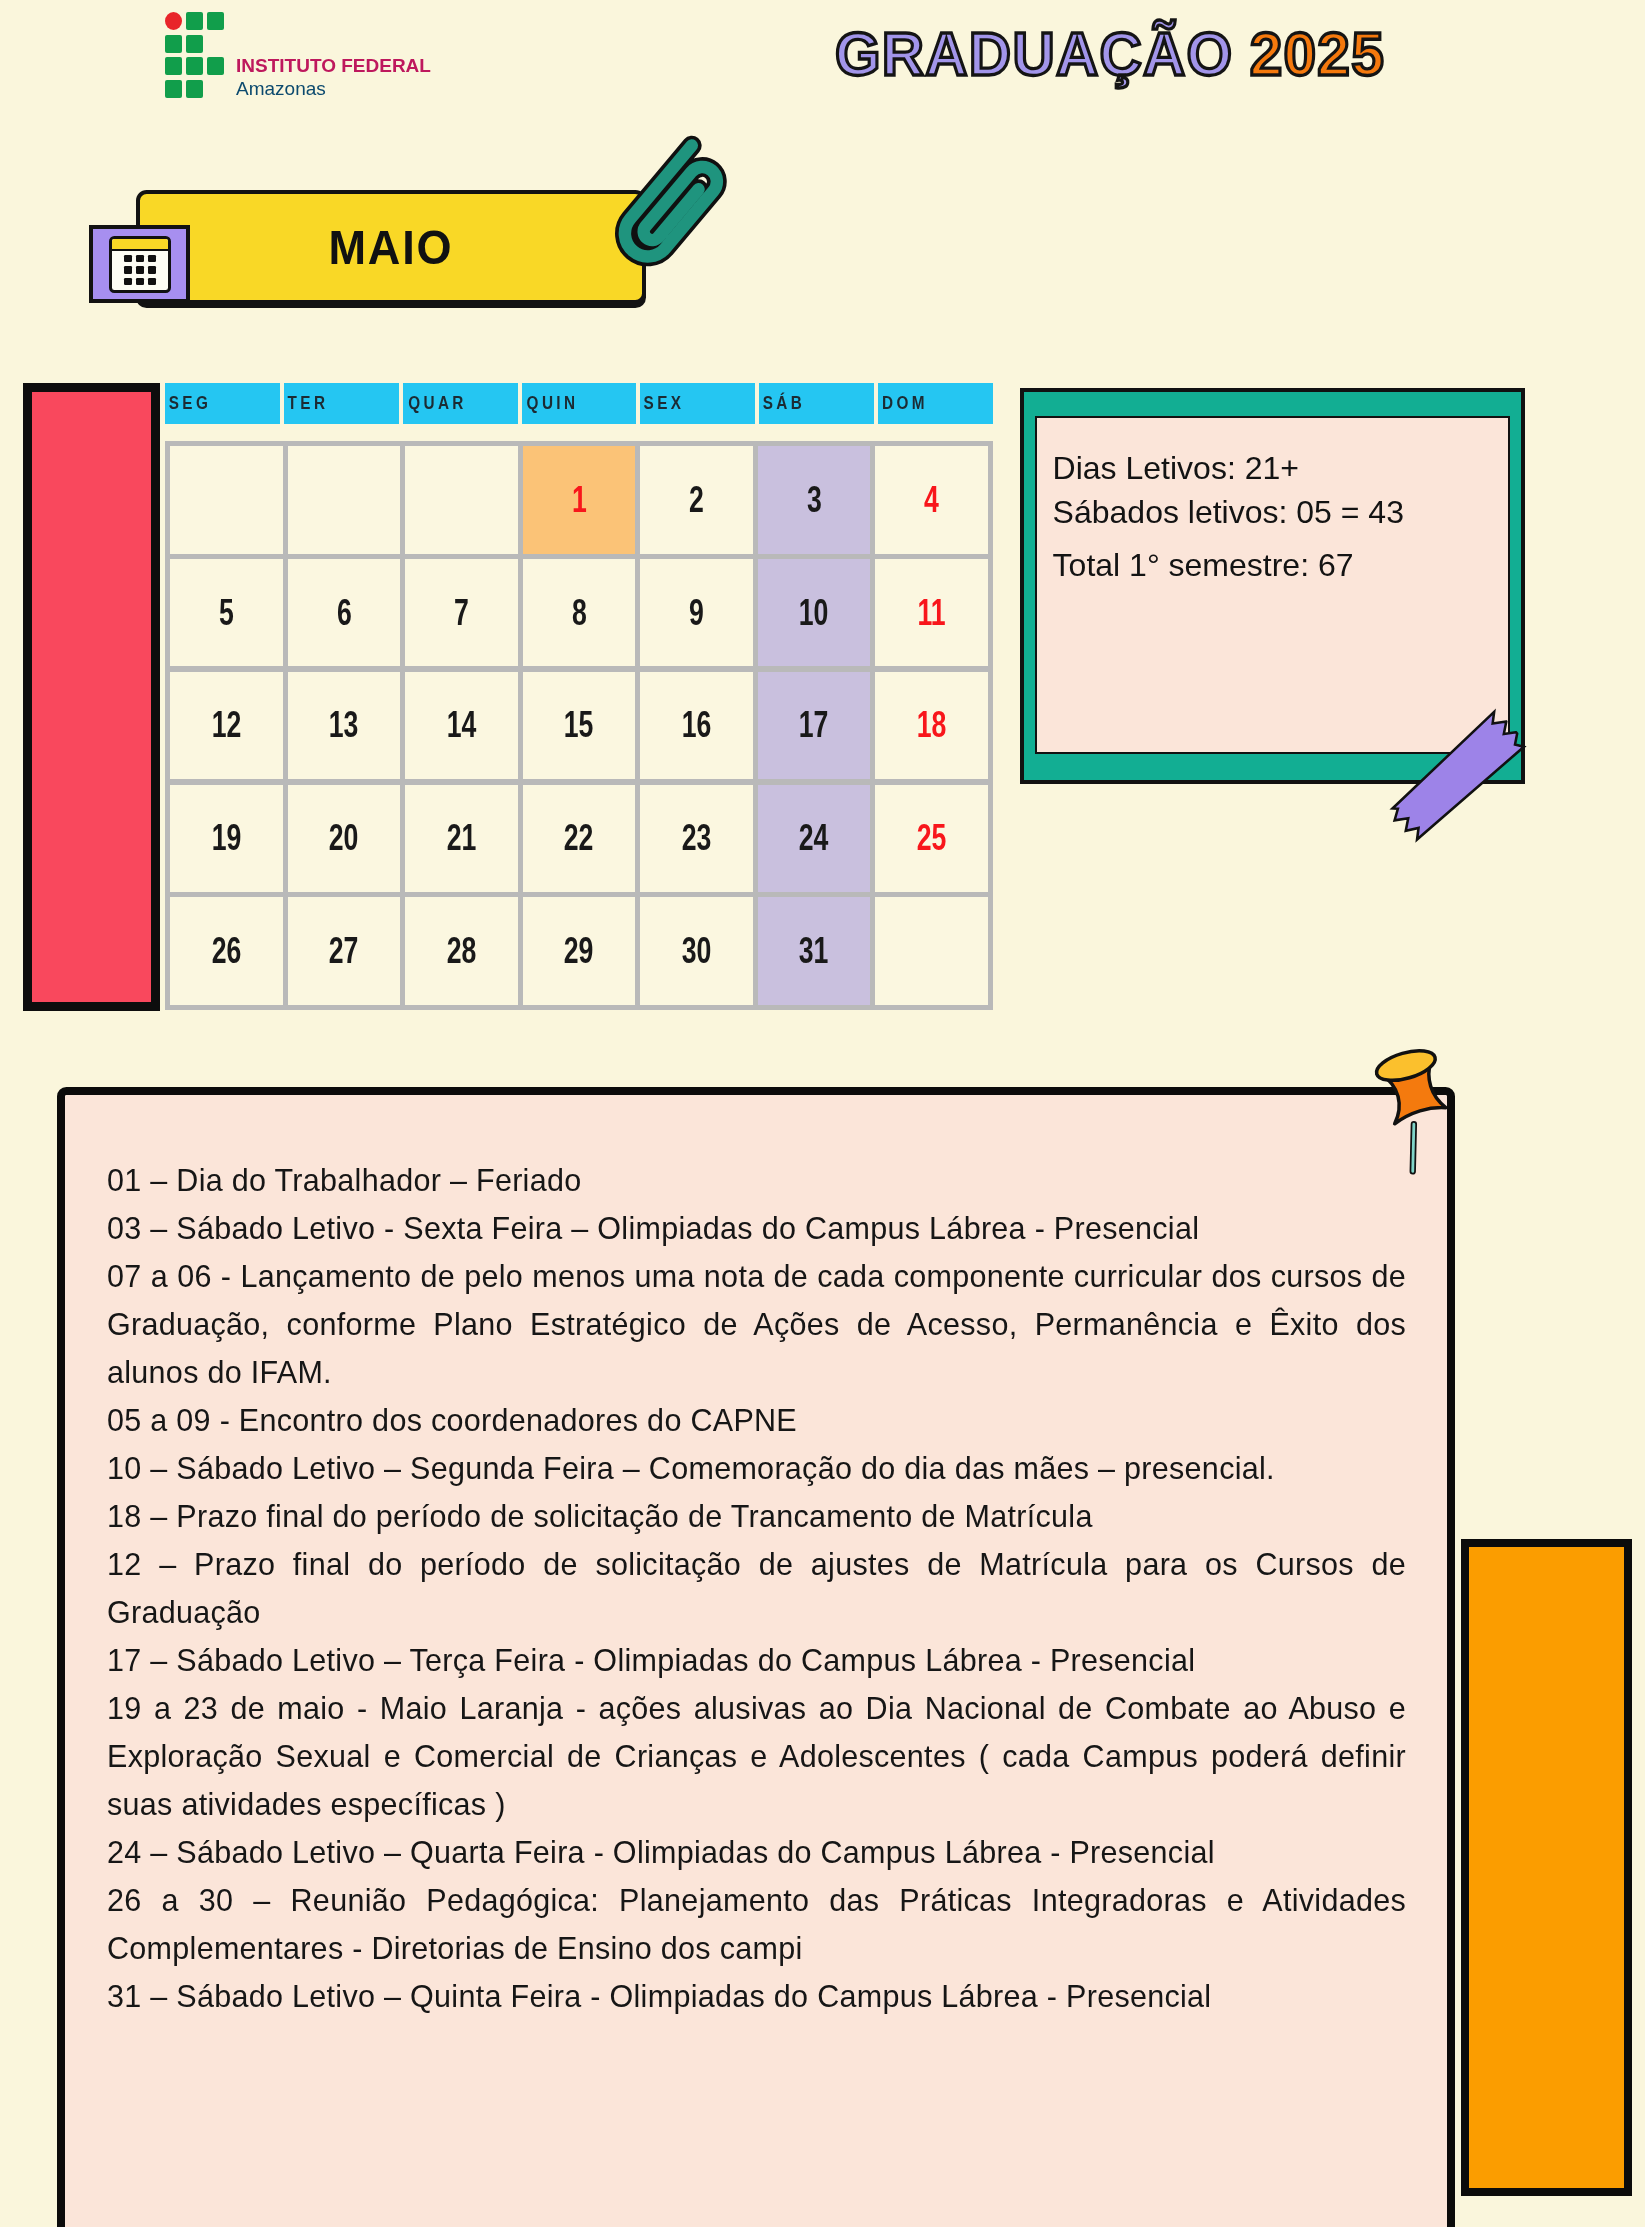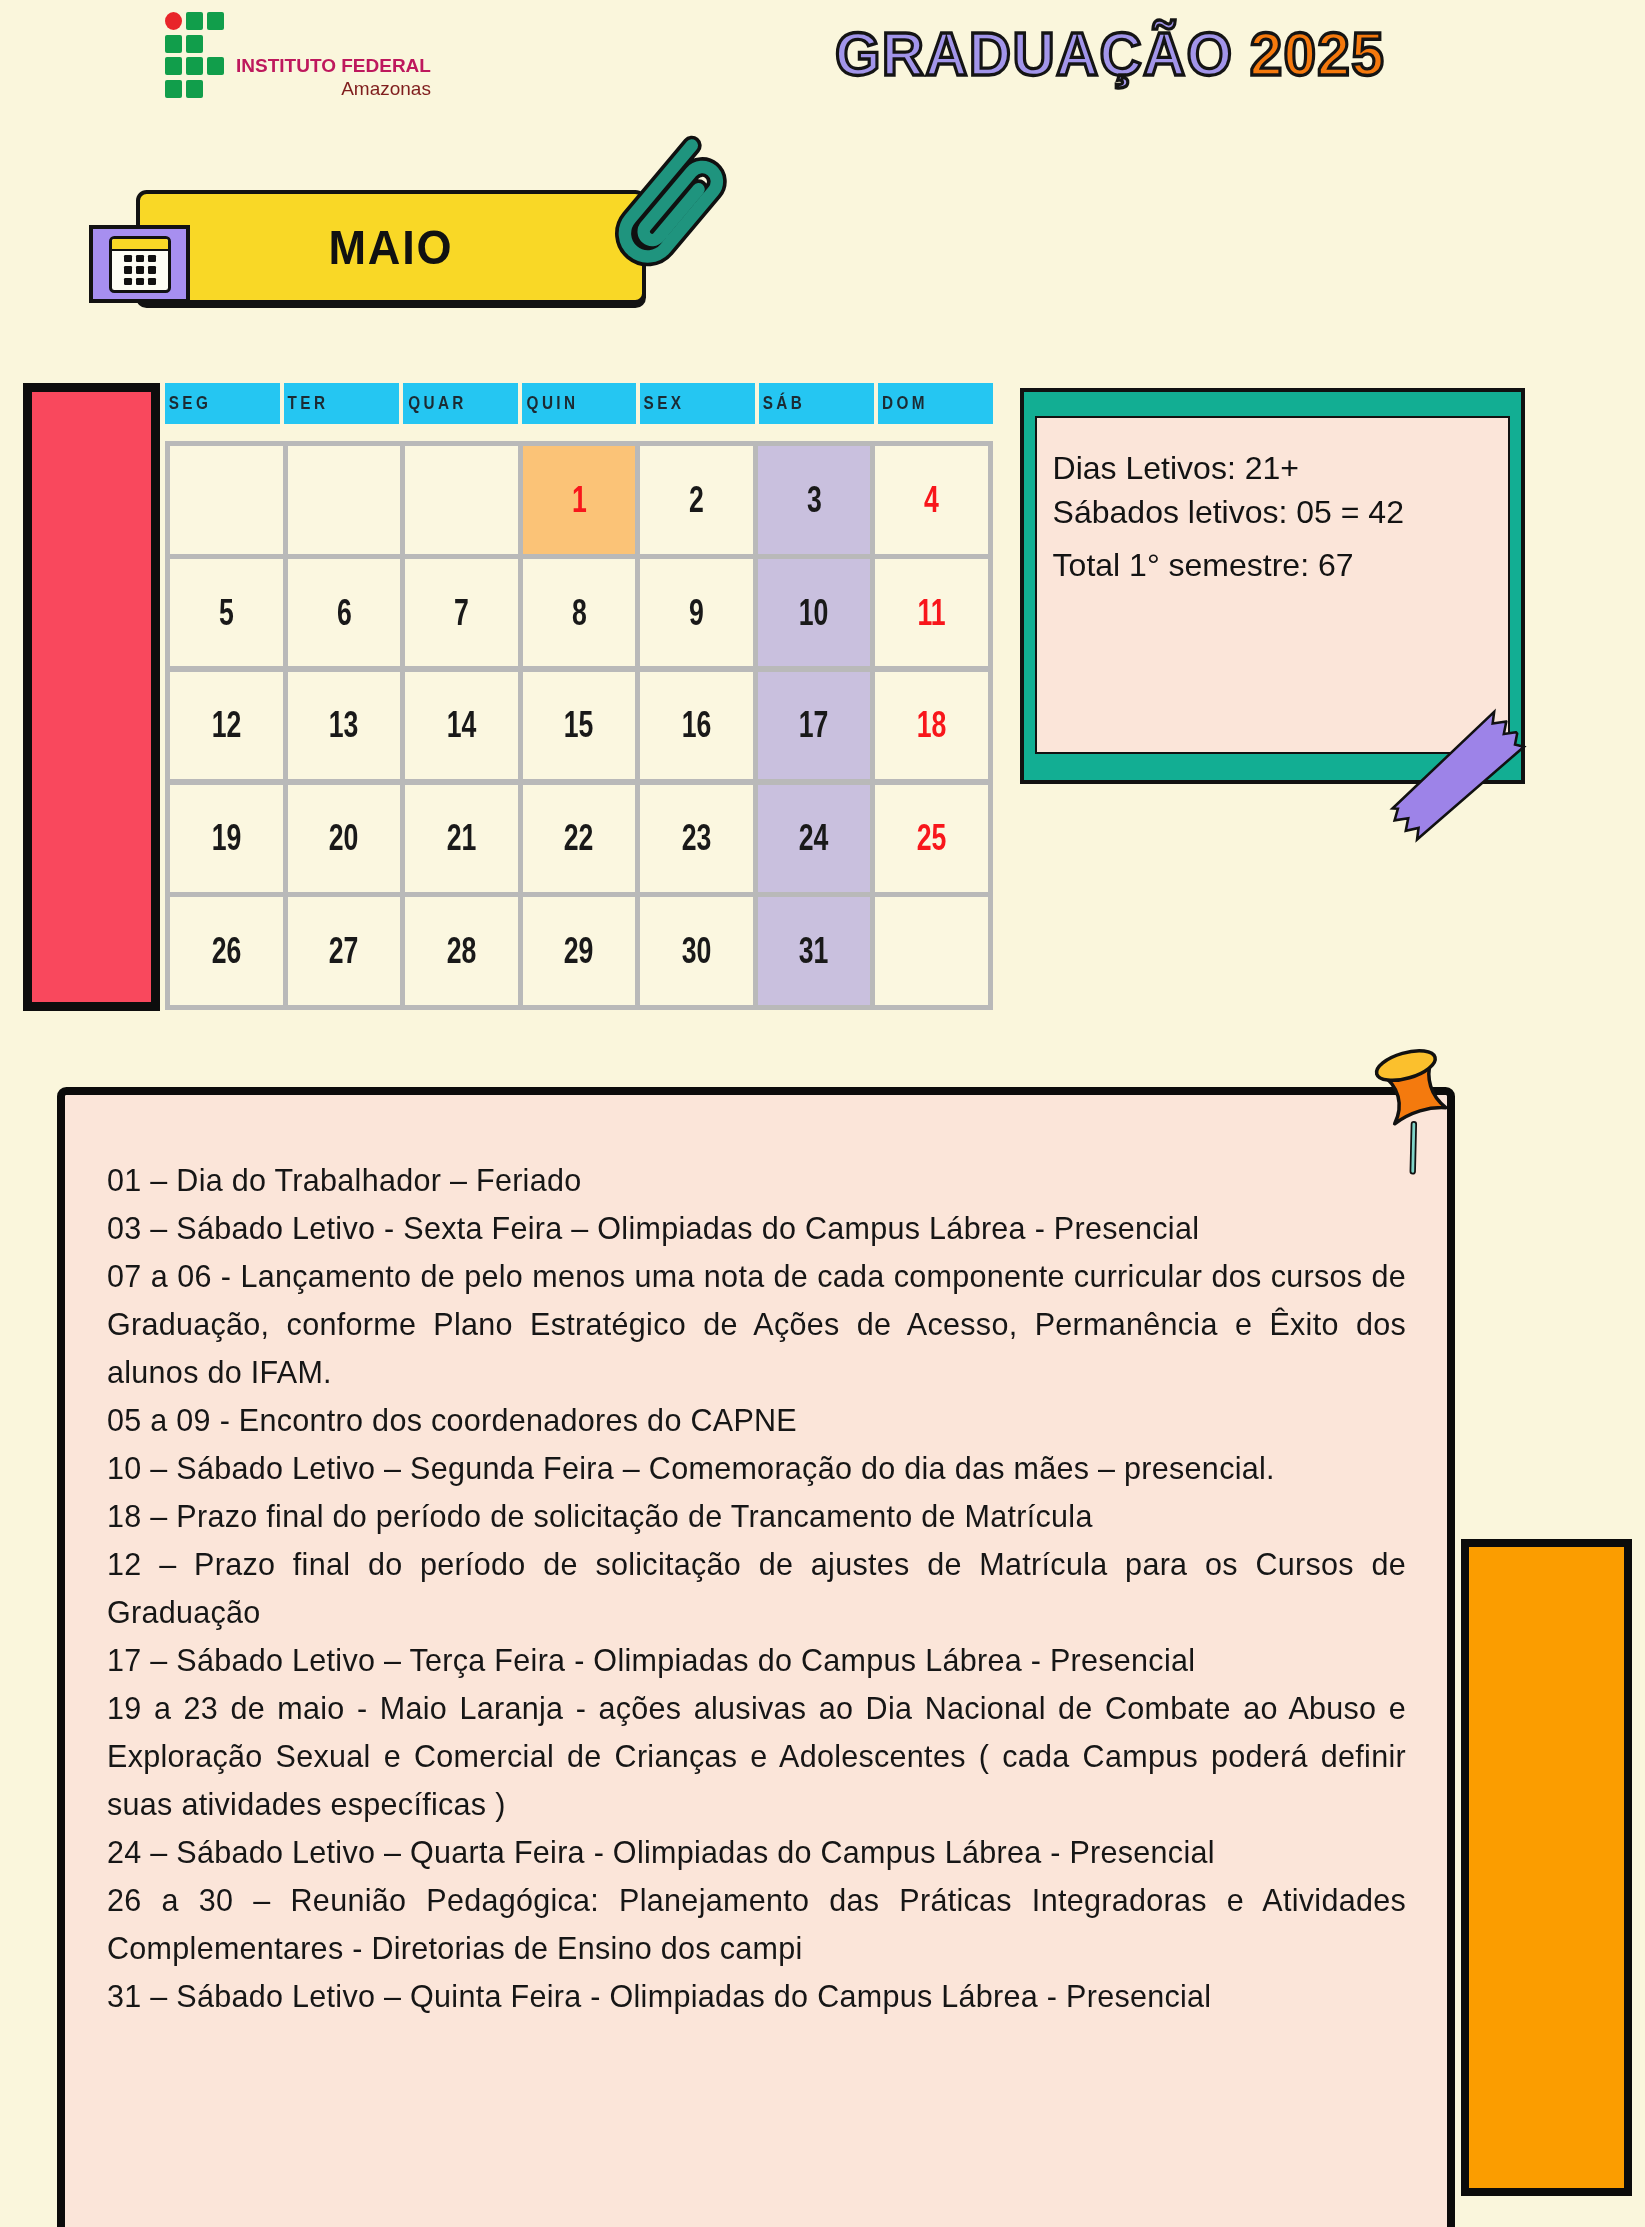--- a/index.html
+++ b/index.html
@@ -7,21 +7,21 @@
   .page{position:relative;width:1645px;height:2227px;background:#FAF6DC;overflow:hidden;}
   *{box-sizing:border-box;}
 
   
   .logo{position:absolute;left:165px;top:12px;display:flex;align-items:flex-end;}
   .logo-grid{display:grid;grid-template-columns:repeat(3,17px);grid-auto-rows:18px;gap:4.6px 4px;}
   .logo-grid .sq{background:#119E4B;border-radius:2px;}
   .logo-grid .circle{background:#E8252A;border-radius:50%;}
   .logo-text{margin-left:12px;margin-bottom:-1.3px;}
   .logo-line1{font-size:19px;font-weight:700;color:#be185d;letter-spacing:0px;line-height:22.6px;}
-  .logo-line2{font-size:19px;font-weight:400;color:#7f1d1d;line-height:21px;text-align:right;}
+  .logo-line2{font-size:19px;font-weight:400;color:#0c4a6e;line-height:21px;}
 
   
   .big-title{position:absolute;left:835px;top:18.6px;display:flex;gap:17px;align-items:baseline;
              transform:scaleX(.96);transform-origin:left;}
   .big-title span{font-size:61px;font-weight:800;letter-spacing:1.3px;-webkit-text-stroke:3.3px #141414;}
   .title-word{color:#A295EA;}
   .title-year{color:#F5790D;}
 
   
   .banner{position:absolute;left:136px;top:190px;width:510px;height:114px;background:#F9D826;
@@ -248,21 +248,21 @@
       </div>
       <div class="day-cell sat">
         <span class="daynum">31</span>
       </div>
       <div class="day-cell"></div>
     </div>
 
   <div class="note-box">
     <div class="note-inner">
       <div class="note-line">Dias Letivos: 21+</div>
-      <div class="note-line">Sábados letivos: 05 = 42</div>
+      <div class="note-line">Sábados letivos: 05 = 43</div>
       <div class="note-line note-total">Total 1° semestre: 67</div>
     </div>
   </div>
 
   <svg class="tape" viewBox="0 0 240 80">
     <polygon points="14,10 234,4 220,16 238,28 222,40 240,52 224,64 232,76 10,72 24,60 6,50 22,38 4,26 20,16" fill="#9D83E8" stroke="#111" stroke-width="4"></polygon>
   </svg>
 
   <div class="event-box" id="events">
       <p class="event-line">01 – Dia do Trabalhador – Feriado</p>

